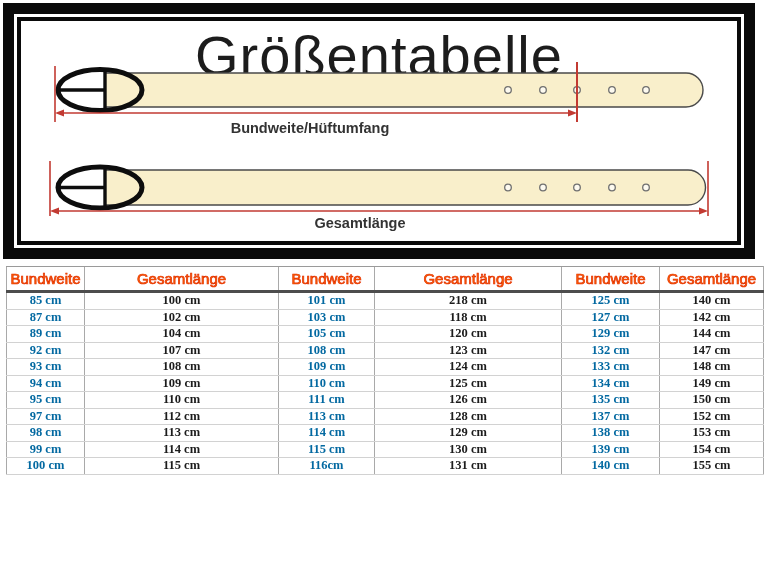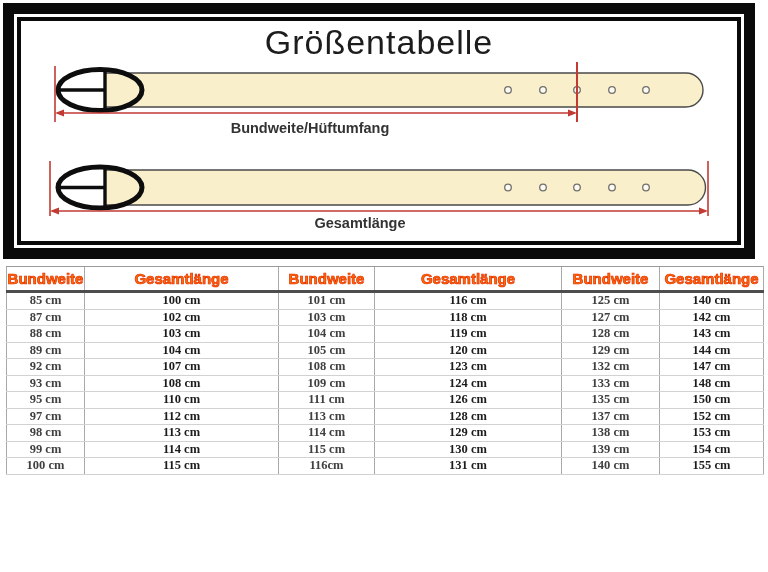--- a/index.html
+++ b/index.html
@@ -5,38 +5,38 @@
   html,body{margin:0;padding:0;background:#fff;}
   #page{position:relative;width:768px;height:572px;background:#ffffff;overflow:hidden;
         font-family:"Liberation Sans",sans-serif;}
 
   
   .frame{position:absolute;left:3px;top:3px;width:752px;height:256px;box-sizing:border-box;
          border:11px solid #0a0a0a;padding:3px;background:#fff;}
   .frame-inner{position:relative;width:100%;height:100%;box-sizing:border-box;
                border:4px solid #0a0a0a;background:#fff;}
   .diagram-title{position:absolute;left:0;top:0;width:100%;text-align:center;
-                 font-size:34px;font-weight:300;color:#1c1c1c;letter-spacing:1px;
+                 font-size:56px;font-weight:300;color:#1c1c1c;letter-spacing:1px;
                  line-height:1.25;font-family:"Liberation Sans",sans-serif;}
   .belt-svg{position:absolute;left:0;top:0;}
   .measure-label{font:bold 14.5px "Liberation Sans",sans-serif;fill:#333333;}
 
   
   .size-table{position:absolute;left:6px;top:266px;width:757px;border-collapse:collapse;
               table-layout:fixed;background:#fff;}
   .size-table th{height:20px;border-top:1px solid #9a9a9a;border-bottom:3px solid #4d4d4d;
                  border-left:1px solid #a9a9a9;font-family:"Liberation Sans",sans-serif;
-                 font-size:15px;font-weight:700;text-align:center;padding:1px 0 2px 0;
+                 font-size:15px;font-weight:400;text-align:center;padding:1px 0 2px 0;
                  color:#ff6a00;-webkit-text-stroke:0.7px #e22d00;}
   .size-table th:last-child{border-right:1px solid #a9a9a9;}
   .size-table td{height:15.5px;border-bottom:1px solid #d2d2d2;border-left:1px solid #a9a9a9;
                  font-family:"Liberation Serif",serif;font-size:12.5px;font-weight:bold;
                  text-align:center;vertical-align:middle;padding:0;}
   .size-table td:last-child{border-right:1px solid #a9a9a9;}
-  .size-table td.red{color:#404040;}
+  .size-table td.red{color:#0369a1;}
   .size-table td.blk{color:#1c1c1c;}
 </style>
 </head>
 <body>
 
 <div id="page">
 
   <div class="frame">
     <div class="frame-inner">
 
@@ -112,41 +112,33 @@
           <th>Gesamtlänge</th>
           <th>Bundweite</th>
           <th>Gesamtlänge</th>
         </tr>
     </thead>
     <tbody id="table-body">
         <tr>
           <td class="red">85 cm</td>
           <td class="blk">100 cm</td>
           <td class="red">101 cm</td>
-          <td class="blk">116 cm</td>
+          <td class="blk">218 cm</td>
           <td class="red">125 cm</td>
           <td class="blk">140 cm</td>
         </tr>
         <tr>
           <td class="red">87 cm</td>
           <td class="blk">102 cm</td>
           <td class="red">103 cm</td>
           <td class="blk">118 cm</td>
           <td class="red">127 cm</td>
           <td class="blk">142 cm</td>
         </tr>
         <tr>
-          <td class="red">88 cm</td>
-          <td class="blk">103 cm</td>
-          <td class="red">104 cm</td>
-          <td class="blk">119 cm</td>
-          <td class="red">128 cm</td>
-          <td class="blk">143 cm</td>
-        </tr>
-        <tr>
           <td class="red">89 cm</td>
           <td class="blk">104 cm</td>
           <td class="red">105 cm</td>
           <td class="blk">120 cm</td>
           <td class="red">129 cm</td>
           <td class="blk">144 cm</td>
         </tr>
         <tr>
           <td class="red">92 cm</td>
           <td class="blk">107 cm</td>
@@ -157,20 +149,28 @@
         </tr>
         <tr>
           <td class="red">93 cm</td>
           <td class="blk">108 cm</td>
           <td class="red">109 cm</td>
           <td class="blk">124 cm</td>
           <td class="red">133 cm</td>
           <td class="blk">148 cm</td>
         </tr>
         <tr>
+          <td class="red">94 cm</td>
+          <td class="blk">109 cm</td>
+          <td class="red">110 cm</td>
+          <td class="blk">125 cm</td>
+          <td class="red">134 cm</td>
+          <td class="blk">149 cm</td>
+        </tr>
+        <tr>
           <td class="red">95 cm</td>
           <td class="blk">110 cm</td>
           <td class="red">111 cm</td>
           <td class="blk">126 cm</td>
           <td class="red">135 cm</td>
           <td class="blk">150 cm</td>
         </tr>
         <tr>
           <td class="red">97 cm</td>
           <td class="blk">112 cm</td>

